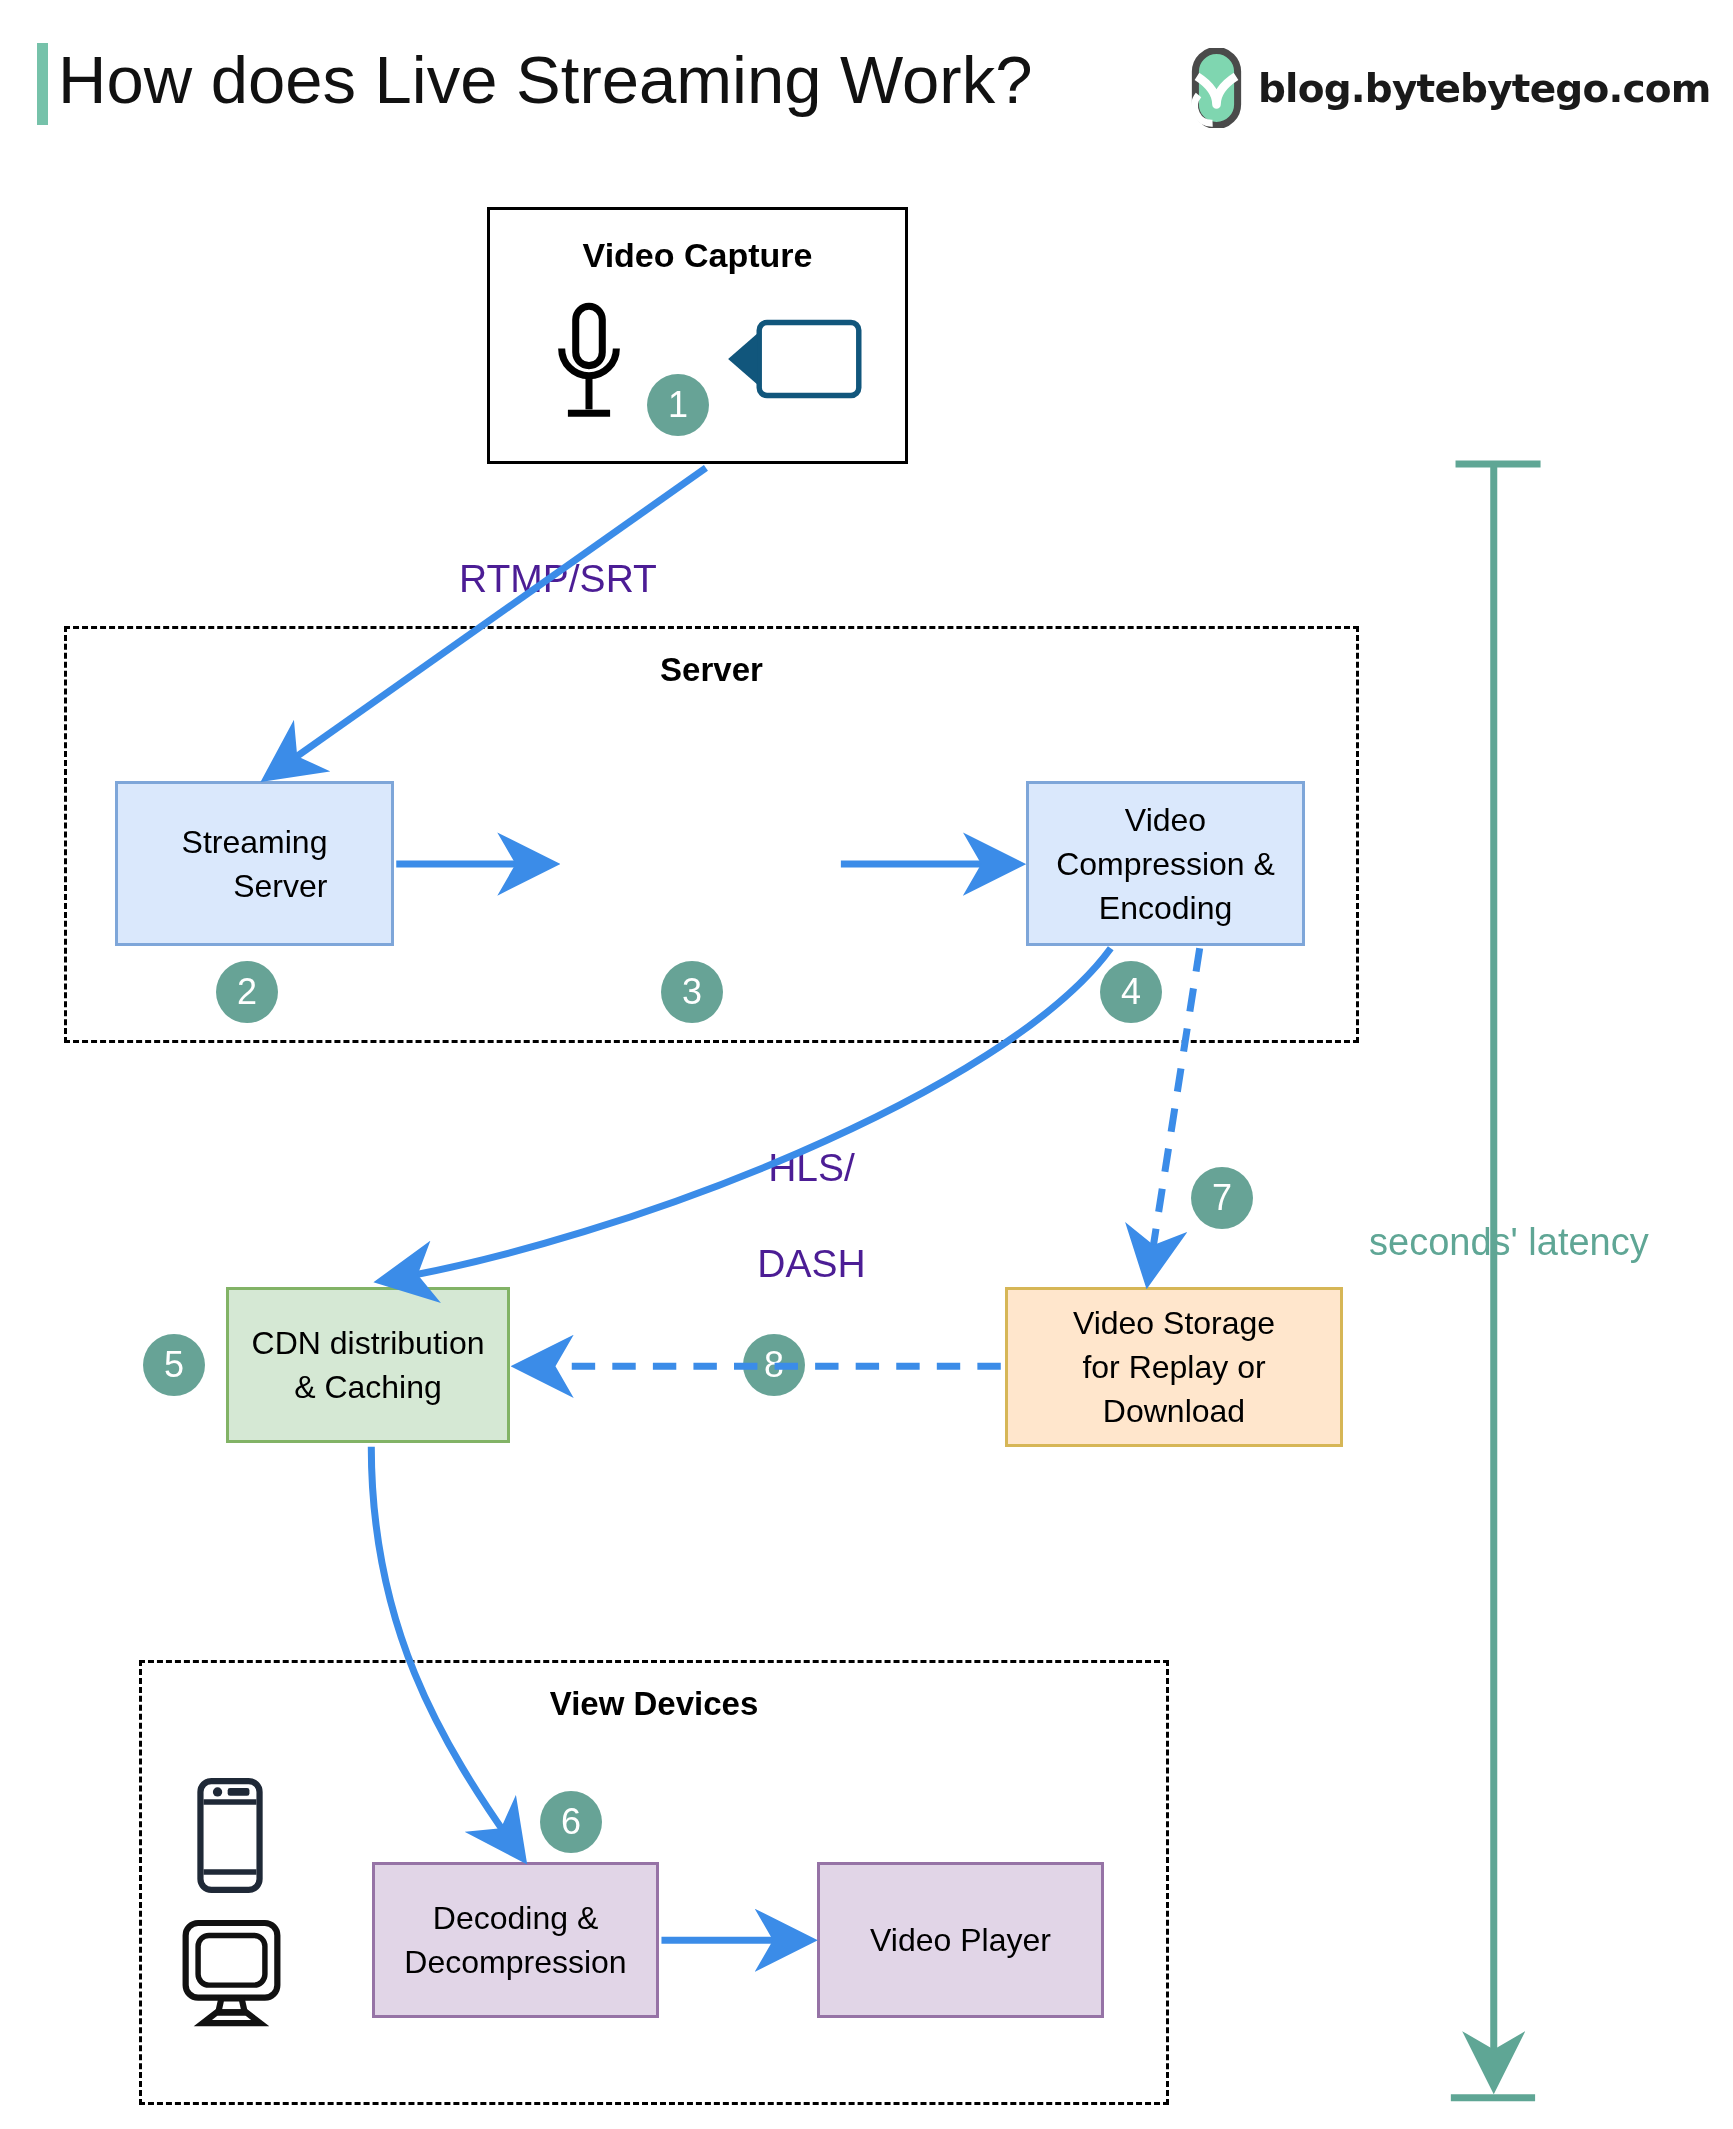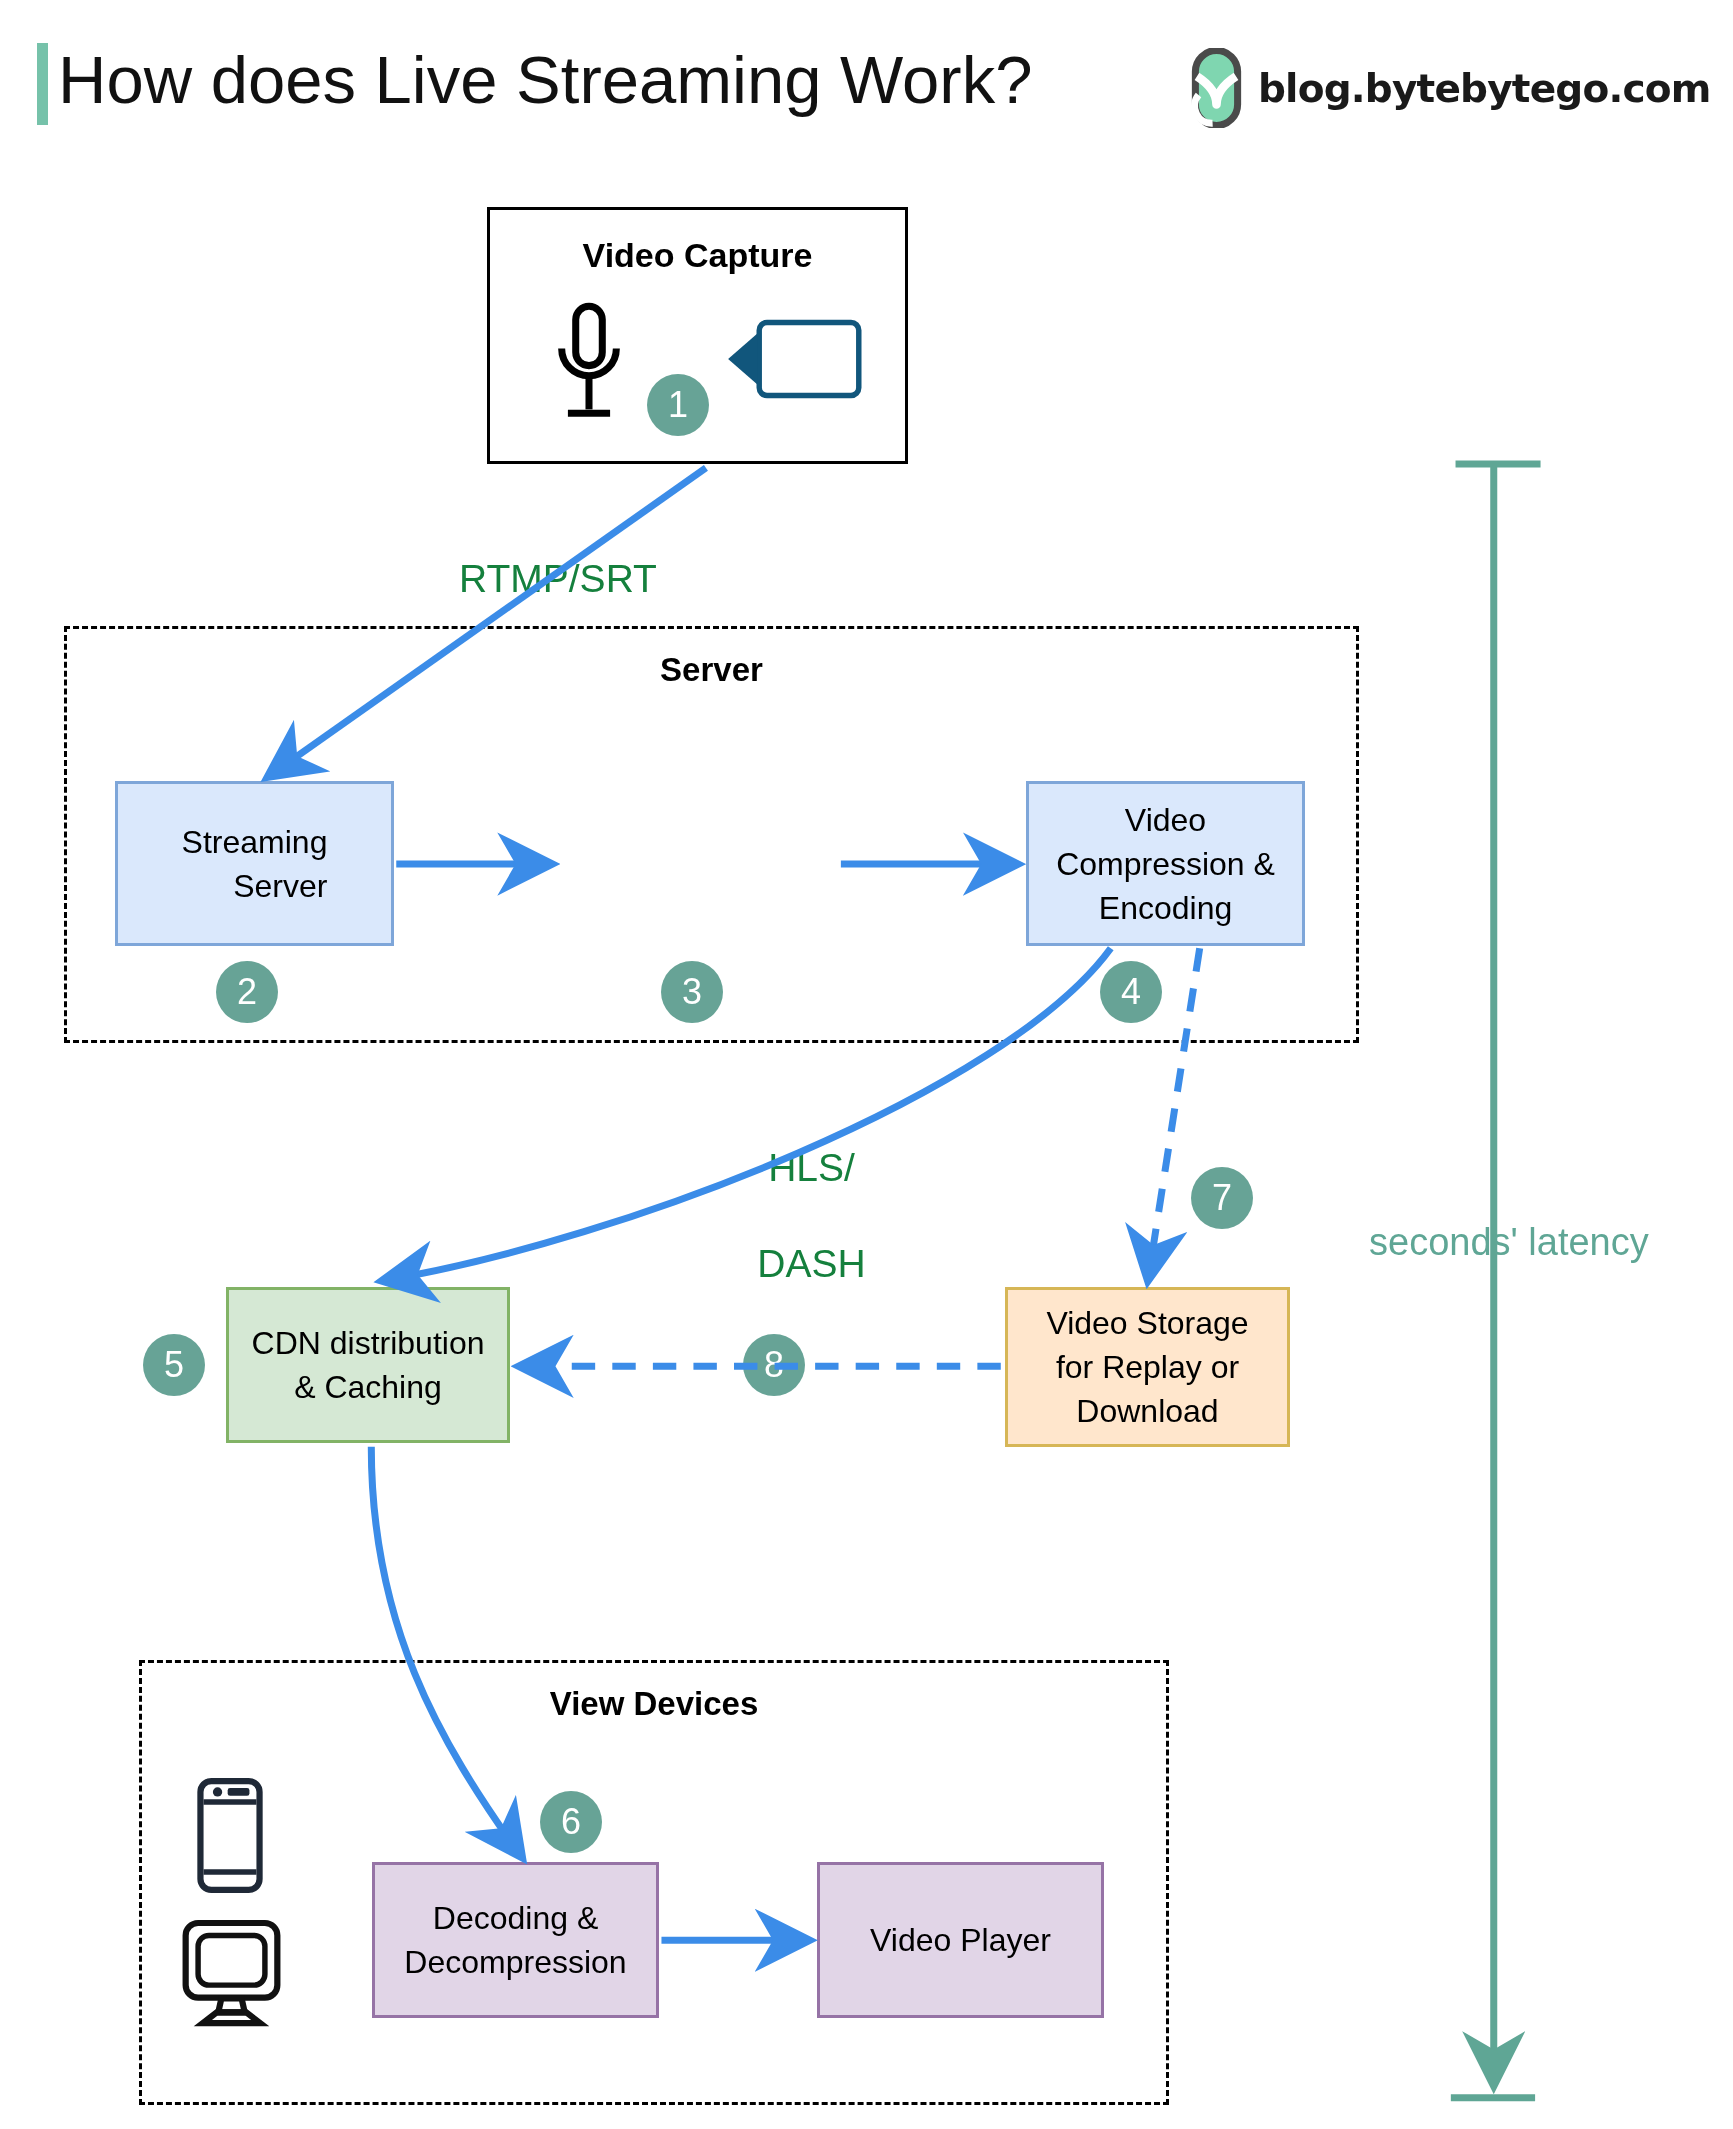--- a/index.html
+++ b/index.html
@@ -53,21 +53,21 @@
   
   .badge{
     position:absolute;width:62px;height:62px;border-radius:50%;
     background:#67a396;color:#ffffff;
     display:flex;align-items:center;justify-content:center;
     font-size:36px;line-height:62px;font-weight:400;
   }
 
   
   .proto-label{
-    position:absolute;color:#15803d;font-size:39px;line-height:48px;
+    position:absolute;color:#4c1d95;font-size:39px;line-height:48px;
     white-space:pre;text-align:center;
   }
 
   
   #latency-label{
     position:absolute;color:#5fa695;font-size:38px;white-space:nowrap;
   }
 
   svg.layer{position:absolute;left:0;top:0;width:1734px;height:2129px;pointer-events:none;}
   svg.iconsvg{display:block;}
@@ -131,21 +131,21 @@
 Encoding</span>
   </div>
   <div class="badge" style="left:1100px;top:961px;">4</div>
 
   <div class="node green-node" style="left:226px;top:1287px;width:284px;height:156px;">
     <span class="lbl" style="white-space:pre-line">CDN distribution
 &amp; Caching</span>
   </div>
   <div class="badge" style="left:143px;top:1334px;">5</div>
 
-  <div class="node orange-node" style="left:1005px;top:1287px;width:285px;height:160px;">
+  <div class="node orange-node" style="left:1005px;top:1287px;width:338px;height:160px;">
     <span class="lbl" style="white-space:pre-line">Video Storage
 for Replay or
 Download</span>
   </div>
   <div class="badge" style="left:1191px;top:1167px;">7</div>
   <div class="badge" style="left:743px;top:1334px;">8</div>
 
   <div class="group-box" style="left:139px;top:1660px;width:1030px;height:445px;"></div>
   <div class="group-title" style="left:139px;top:1685px;width:1030px;">View Devices</div>
 

